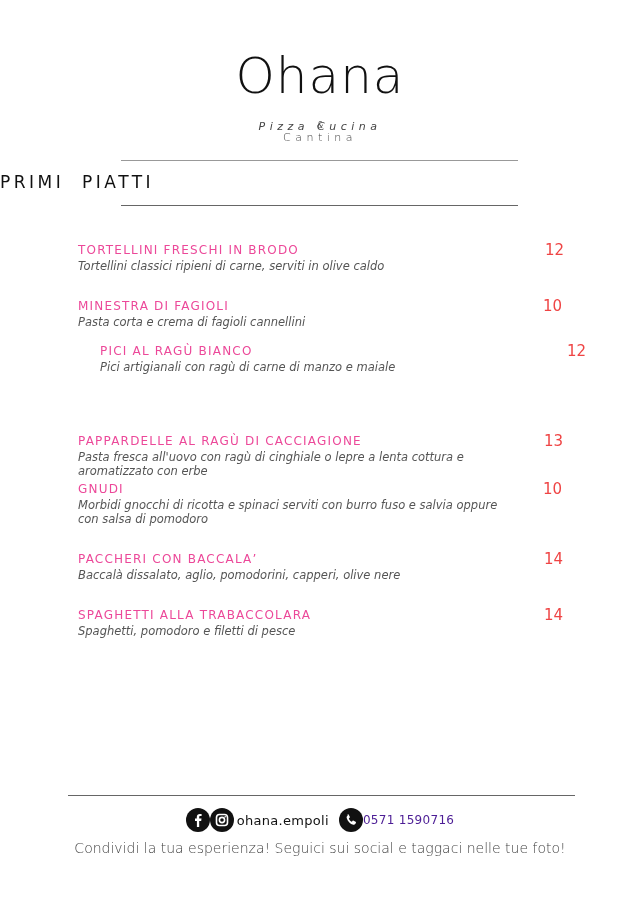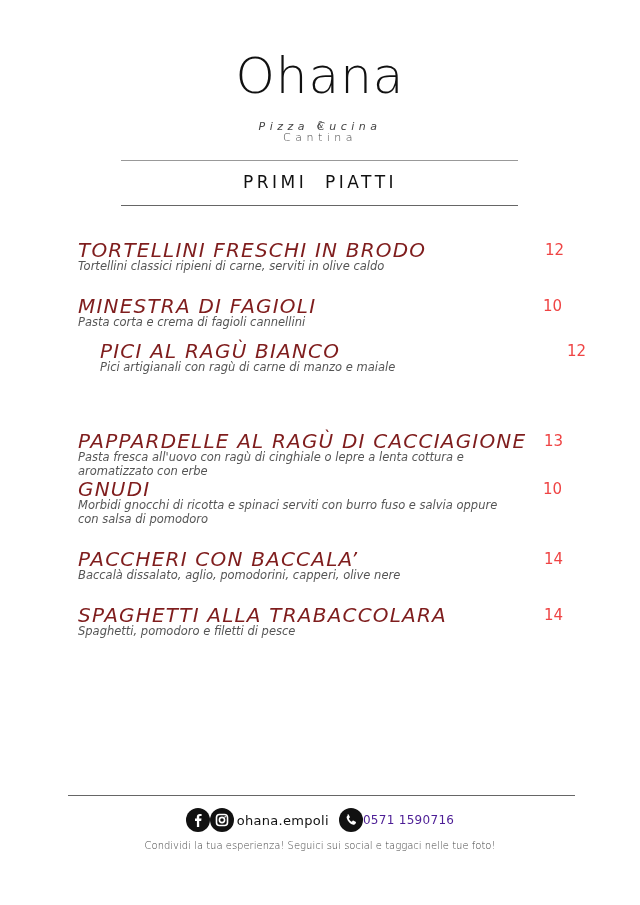--- a/index.html
+++ b/index.html
@@ -6,30 +6,30 @@
   body { width: 640px; height: 905px; position: relative; overflow: hidden; font-family: "DejaVu Sans", sans-serif; color: #111; }
   .logo { position: absolute; top: 52px; left: 0; width: 640px; text-align: center; font-family: "DejaVu Sans", sans-serif; font-weight: 200; font-size: 50px; letter-spacing: 1px; color: #111; line-height: 48px; }
   .subtitle { position: absolute; left: 0; width: 640px; text-align: center; font-size: 11px; letter-spacing: 4.5px; color: #444; font-weight: 300; }
   .sub1 { top: 120px; font-style: italic; }
   .amp { position: absolute; top: 121px; left: 0; width: 640px; text-align: center; font-size: 8px; color: #555; font-style: italic; }
   .sub2 { top: 131px; }
   .rule { position: absolute; height: 1px; background: #555; }
   .rule-top { top: 160px; left: 121px; width: 397px; background: #999; }
   .rule-bot { top: 205px; left: 121px; width: 397px; background: #666; }
   .rule-footer { top: 795px; left: 68px; width: 507px; background: #666; }
-  .section-title { position: absolute; top: 172px; left: 0; width: 640px; text-align: center; font-size: 17px; letter-spacing: 3.5px; color: #111; }
+  .section-title { position: absolute; top: 172px; left: 0; width: 640px; font-size: 17px; letter-spacing: 3.5px; color: #111; }
   .item { position: absolute; left: 78px; width: 490px; }
-  .item-name { font-size: 20px; letter-spacing: 1.2px; color: #7f1d1d; line-height: 18px; font-weight: 500; font-style: italic; }
+  .item-name { font-size: 12px; letter-spacing: 1.2px; color: #ec4899; line-height: 18px; font-weight: 500; }
   .item-desc { font-size: 11.5px; font-style: italic; color: #555; line-height: 14px; font-weight: 300; max-width: 430px; }
   .item-price { position: absolute; right: 6px; top: 0; font-size: 15px; color: #ef4444; line-height: 18px; }
   .footer-row { position: absolute; top: 808px; left: 0; width: 640px; display: flex; justify-content: center; align-items: center; gap: 0; }
   .icon-circle { width: 24px; height: 24px; border-radius: 50%; background: #111; display: inline-flex; align-items: center; justify-content: center; }
   .handle { font-size: 13px; color: #111; margin: 0 10px 0 3px; letter-spacing: 0.3px; }
   .phone { font-size: 12px; color: #4c1d95; margin-left: 0; letter-spacing: 0.3px; }
-  .footer-text { position: absolute; top: 840px; left: 0; width: 640px; text-align: center; font-size: 10px; color: #444; font-weight: 300; }
+  .footer-text { position: absolute; top: 840px; left: 0; width: 640px; text-align: center; font-size: 14px; color: #444; font-weight: 300; }
 </style>
 </head>
 <body>
 
 <div class="logo">Ohana</div>
 <div class="subtitle sub1">Pizza Cucina</div>
 <div class="amp">&amp;</div>
 <div class="subtitle sub2">Cantina</div>
 
 <div class="rule rule-top"></div>

